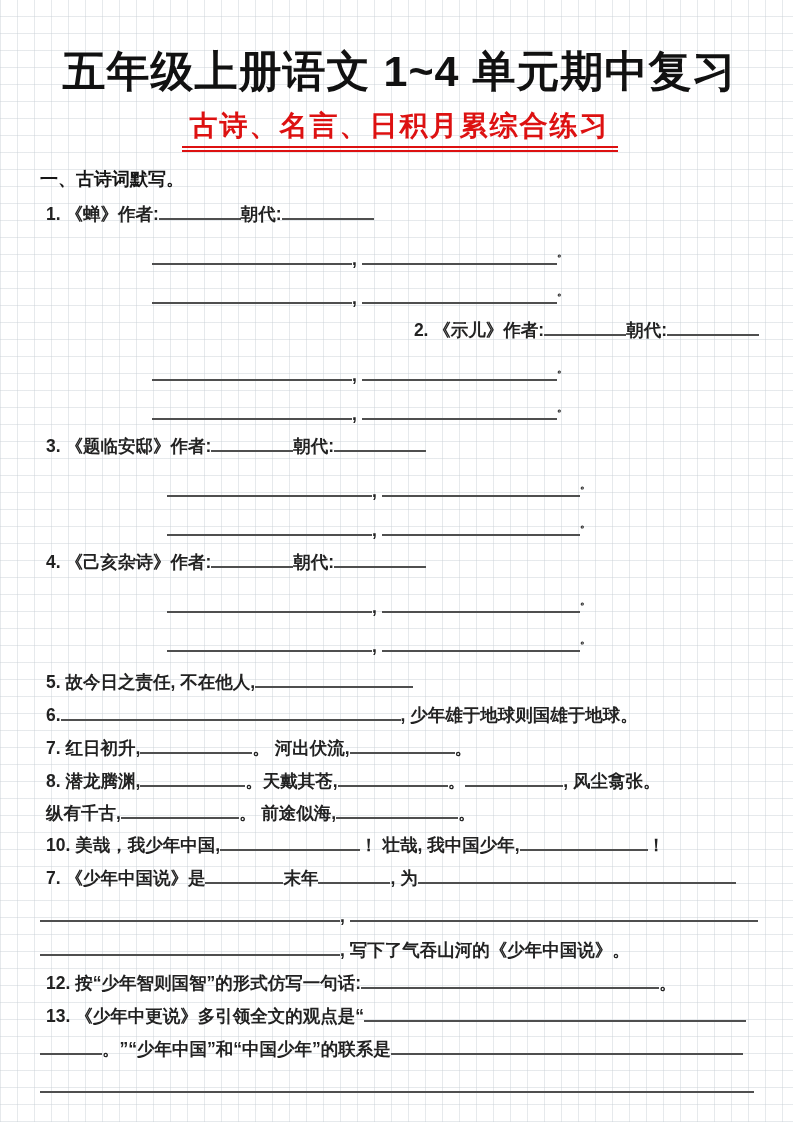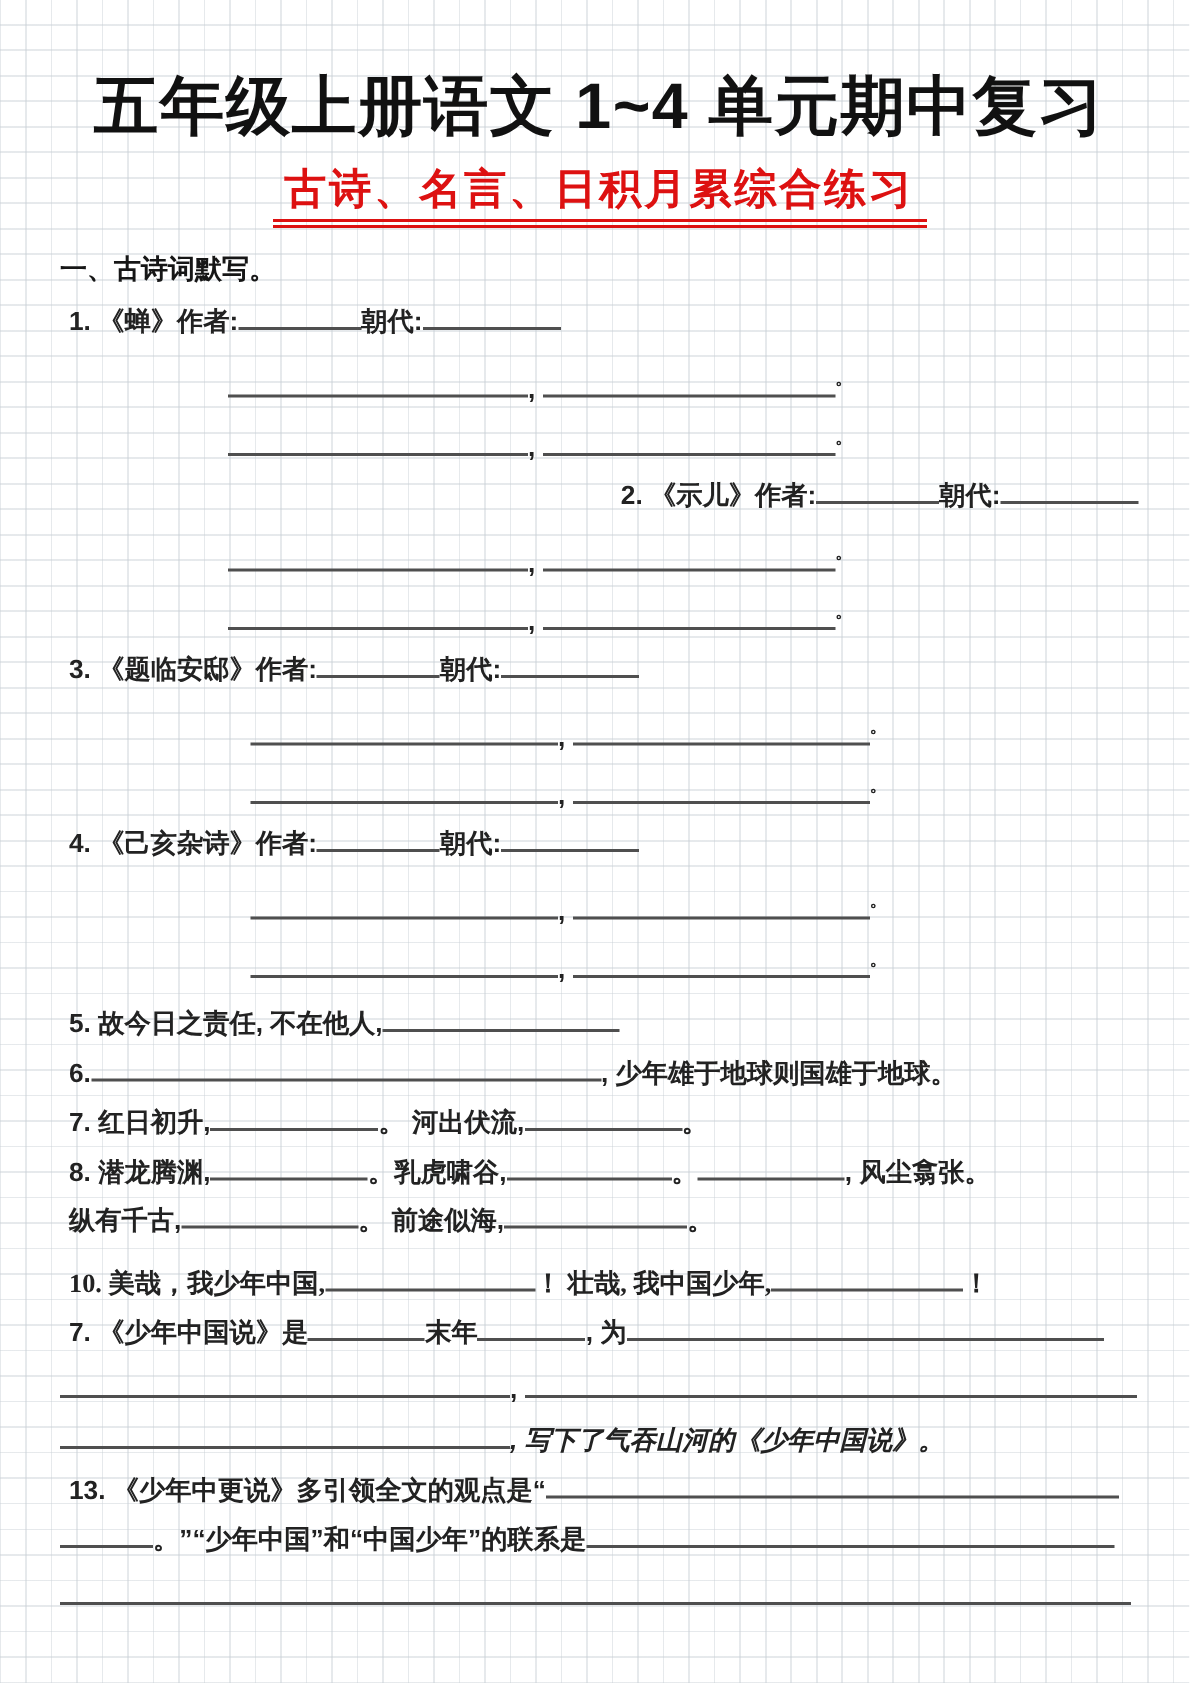--- a/index.html
+++ b/index.html
@@ -80,24 +80,25 @@
       <div class="line" style="margin-top: 2px; padding-left: 112px;"><span class="blank" style="width: 200px;"></span><span class="txt">,  </span><span class="blank" style="width: 195px;"></span><span class="txt raised">。</span></div>
       <div class="line" style="margin-top: 2px; padding-left: 6px;"><span class="txt">3. 《题临安邸》作者:</span><span class="blank" style="width: 82px;"></span><span class="txt">朝代:</span><span class="blank" style="width: 92px;"></span></div>
       <div class="line" style="margin-top: 8px; padding-left: 127px;"><span class="blank" style="width: 205px;"></span><span class="txt">,  </span><span class="blank" style="width: 198px;"></span><span class="txt raised">。</span></div>
       <div class="line" style="margin-top: 2px; padding-left: 127px;"><span class="blank" style="width: 205px;"></span><span class="txt">,  </span><span class="blank" style="width: 198px;"></span><span class="txt raised">。</span></div>
       <div class="line" style="margin-top: 2px; padding-left: 6px;"><span class="txt">4. 《己亥杂诗》作者:</span><span class="blank" style="width: 82px;"></span><span class="txt">朝代:</span><span class="blank" style="width: 92px;"></span></div>
       <div class="line" style="margin-top: 8px; padding-left: 127px;"><span class="blank" style="width: 205px;"></span><span class="txt">,  </span><span class="blank" style="width: 198px;"></span><span class="txt raised">。</span></div>
       <div class="line" style="margin-top: 2px; padding-left: 127px;"><span class="blank" style="width: 205px;"></span><span class="txt">,  </span><span class="blank" style="width: 198px;"></span><span class="txt raised">。</span></div>
       <div class="line" style="margin-top: 6px; padding-left: 6px;"><span class="txt">5. 故今日之责任, 不在他人,</span><span class="blank" style="width: 158px;"></span></div>
       <div class="line" style="margin-top: 3px; padding-left: 6px;"><span class="txt">6.</span><span class="blank" style="width: 340px;"></span><span class="txt">, 少年雄于地球则国雄于地球。</span></div>
       <div class="line" style="margin-top: 3px; padding-left: 6px;"><span class="txt">7. 红日初升,</span><span class="blank" style="width: 112px;"></span><span class="txt">。 河出伏流,</span><span class="blank" style="width: 105px;"></span><span class="txt">。</span></div>
-      <div class="line" style="margin-top: 3px; padding-left: 6px;"><span class="txt">8. 潜龙腾渊,</span><span class="blank" style="width: 105px;"></span><span class="txt">。乳虎啸谷,</span><span class="blank" style="width: 110px;"></span><span class="txt">。</span><span class="blank" style="width: 98px;"></span><span class="txt">, 风尘翕张。</span></div>
+      <div class="line" style="margin-top: 3px; padding-left: 6px;"><span class="txt">8. 潜龙腾渊,</span><span class="blank" style="width: 105px;"></span><span class="txt">。天戴其苍,</span><span class="blank" style="width: 110px;"></span><span class="txt">。</span><span class="blank" style="width: 98px;"></span><span class="txt">, 风尘翕张。</span></div>
       <div class="line" style="margin-top: 2px; padding-left: 6px;"><span class="txt">纵有千古,</span><span class="blank" style="width: 118px;"></span><span class="txt">。 前途似海,</span><span class="blank" style="width: 122px;"></span><span class="txt">。</span></div>
-      <div class="line" style="margin-top: 12px; padding-left: 6px; font-family: Liberation Serif, serif;"><span class="txt">10. 美哉，我少年中国,</span><span class="blank" style="width: 140px;"></span><span class="txt">！ 壮哉, 我中国少年,</span><span class="blank" style="width: 128px;"></span><span class="txt">！</span></div>
+      <div class="line" style="margin-top: 2px; padding-left: 6px;"><span class="txt">10. 美哉，我少年中国,</span><span class="blank" style="width: 140px;"></span><span class="txt">！ 壮哉, 我中国少年,</span><span class="blank" style="width: 128px;"></span><span class="txt">！</span></div>
       <div class="line" style="margin-top: 3px; padding-left: 6px;"><span class="txt">7. 《少年中国说》是</span><span class="blank" style="width: 78px;"></span><span class="txt">末年</span><span class="blank" style="width: 72px;"></span><span class="txt">, 为</span><span class="blank" style="width: 318px;"></span></div>
       <div class="line" style="margin-top: 8px;"><span class="blank" style="width: 300px;"></span><span class="txt">, </span><span class="blank" style="width: 408px;"></span></div>
-      <div class="line" style="margin-top: 4px; font-style: italic;"><span class="blank" style="width: 300px;"></span><span class="txt">,  写下了气吞山河的《少年中国说》。</span></div>
+      <div class="line" style="margin-top: 4px;"><span class="blank" style="width: 300px;"></span><span class="txt">,  写下了气吞山河的《少年中国说》。</span></div>
+      <div class="line" style="margin-top: 3px; padding-left: 6px;"><span class="txt">12. 按“少年智则国智”的形式仿写一句话:</span><span class="blank" style="width: 298px;"></span><span class="txt">。</span></div>
       <div class="line" style="margin-top: 3px; padding-left: 6px;"><span class="txt">13. 《少年中更说》多引领全文的观点是“</span><span class="blank" style="width: 382px;"></span></div>
       <div class="line" style="margin-top: 3px;"><span class="blank" style="width: 62px;"></span><span class="txt">。”“少年中国”和“中国少年”的联系是</span><span class="blank" style="width: 352px;"></span></div>
       <div class="line" style="margin-top: 8px;"><span class="blank" style="width: 714px;"></span></div>
     </div>
 
 </div>
 
 </body></html>

